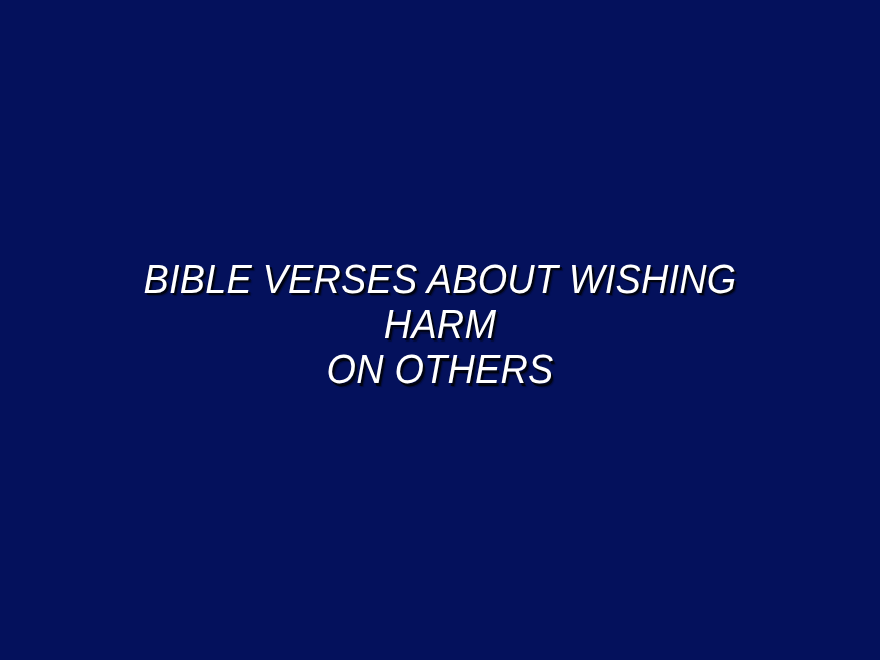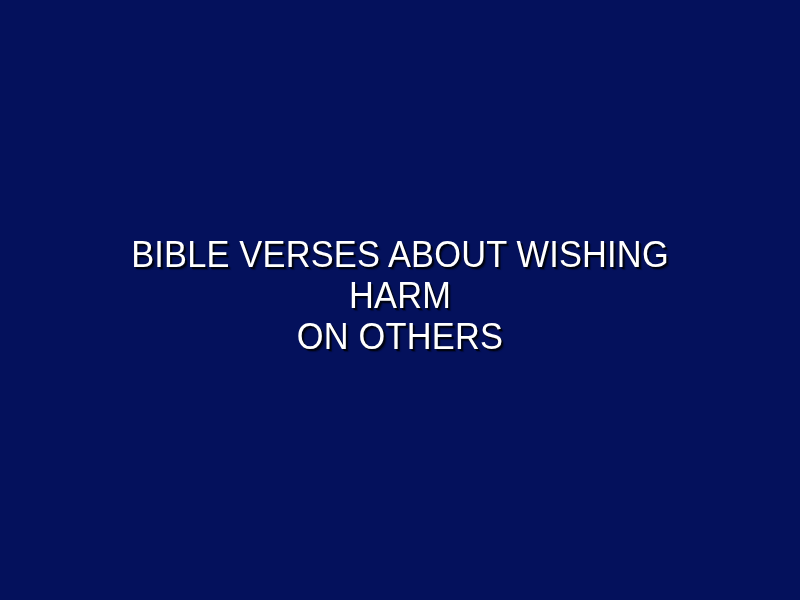--- a/index.html
+++ b/index.html
@@ -17,20 +17,21 @@
 
   .title-card {
     position: relative;
     box-sizing: border-box;
     width: 800px;
     height: 600px;
     background-color: #04115c;
     display: flex;
     align-items: center;
     justify-content: center;
+    font-style: italic;
   }
 
   .title-block {
     width: 660px;
     text-align: center;
     
     position: absolute;
     left: 50%;
     top: 295px;
     transform: translate(-50%, -50%);

